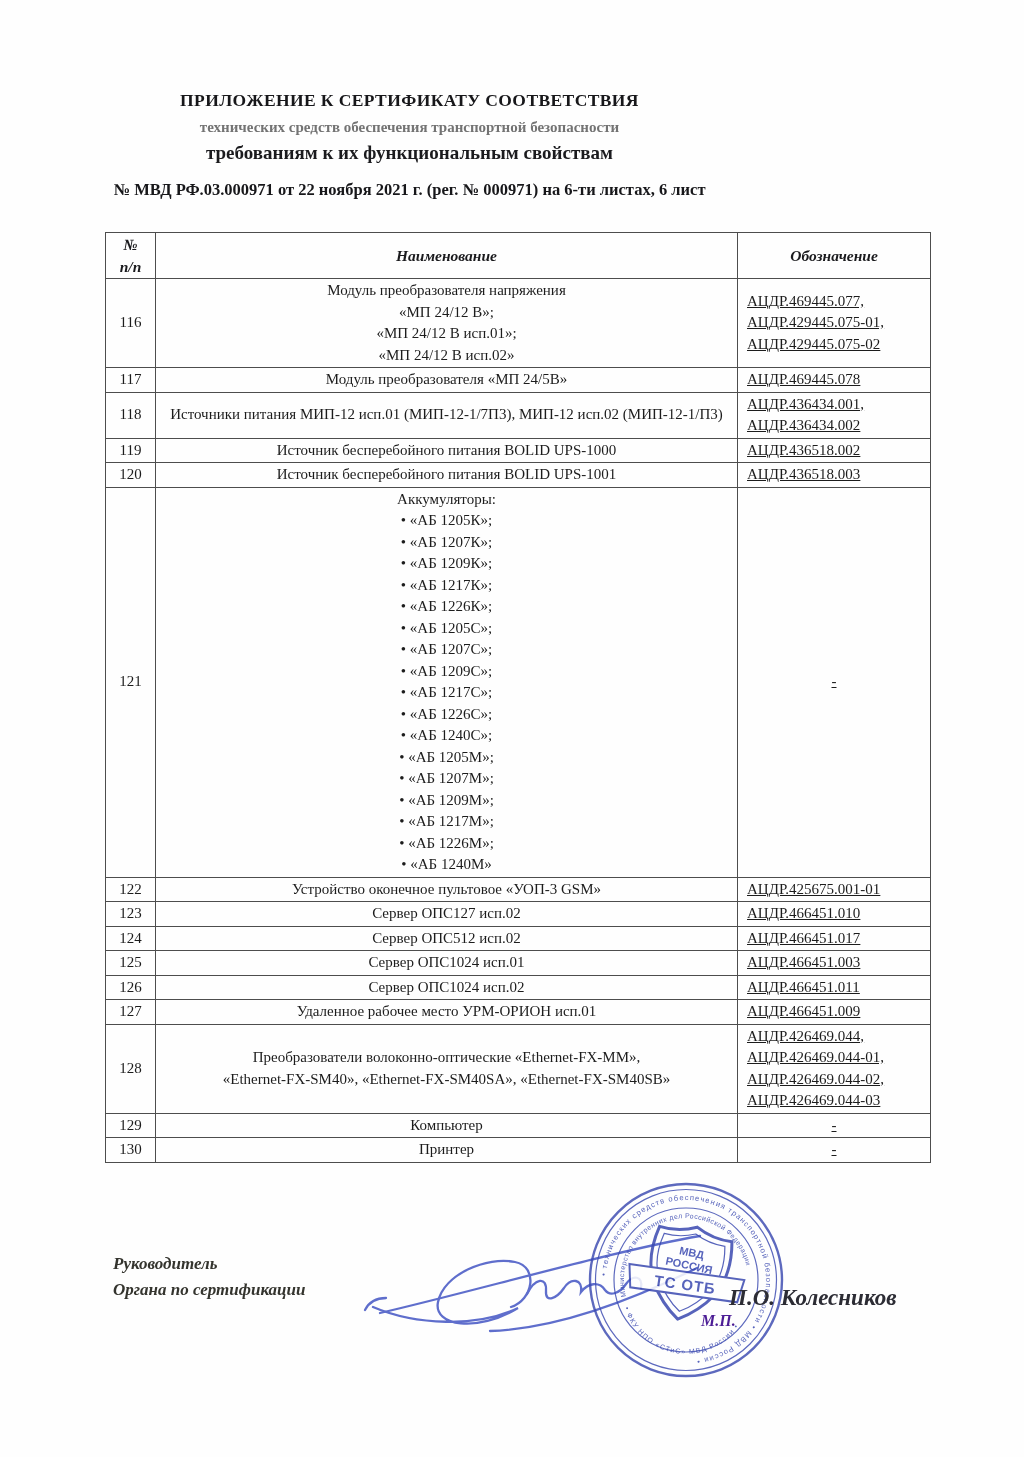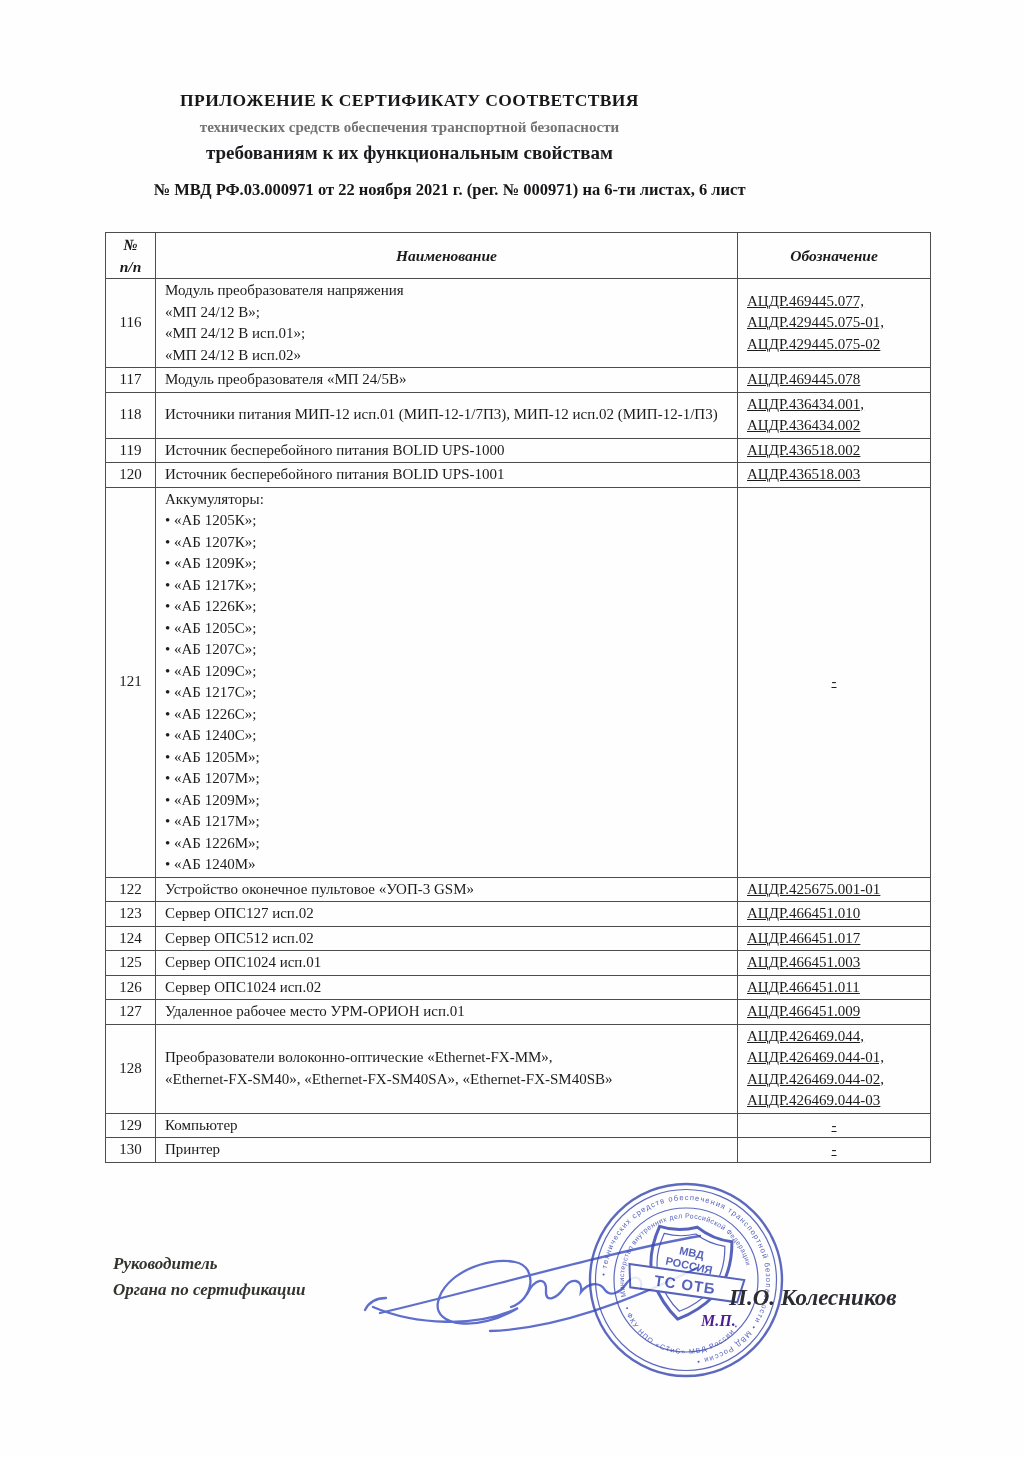--- a/index.html
+++ b/index.html
@@ -12,39 +12,39 @@
     position:relative;
     overflow:hidden;
   }
   .page { position:absolute; inset:0; background:#fefefe; }
 
   
   .hline { position:absolute; left:0; width:819px; text-align:center; font-weight:bold; white-space:nowrap; }
   .title    { top:90px;  font-size:17.5px; letter-spacing:0.4px; color:#17171a; }
   .sub1     { top:119px; font-size:15px;  color:#737373; }
   .sub2     { top:142px; font-size:19px;  color:#1b1b1e; }
-  .numline  { top:180px; font-size:16.5px; color:#17171a;margin-left:40px; }
+  .numline  { top:180px; font-size:16.5px; color:#17171a; }
 
   
   table.cert {
     position:absolute; top:232px; left:105px; width:825px;
     border-collapse:collapse; table-layout:fixed;
   }
   .cert th, .cert td {
     border:1px solid #4d4d4d;
     font-size:15px; line-height:21.5px;
     vertical-align:middle;
     padding:1px 0;
   }
   .cert th {
     font-weight:bold; font-style:italic; text-align:center;
     white-space:pre-line; font-size:15.5px; color:#1a1a1d;
   }
   .cert td.num  { text-align:center; }
-  .cert td.name { padding:1px 9px; white-space:pre-line; }
+  .cert td.name { padding:1px 9px; white-space:pre-line;text-align:center; }
   .cert td.desig{ padding:1px 9px; white-space:pre-line;text-decoration:underline; }
   .cert td.ctr  { text-align:center; padding:1px 0; }
 
   
   .role { position:absolute; left:81px; font-weight:bold; font-style:italic; font-size:17px; color:#34342e; white-space:nowrap;margin-left:32px; }
   .role1 { top:1254px; }
   .role2 { top:1280px; }
   .signatory { position:absolute; left:729px; top:1285px; font-weight:bold; font-style:italic; font-size:23px; color:#2c2c34; white-space:nowrap; }
   .sealmark  { position:absolute; left:701px; top:1312px; font-weight:bold; font-style:italic; font-size:16px; color:#4c1d95; }
 

